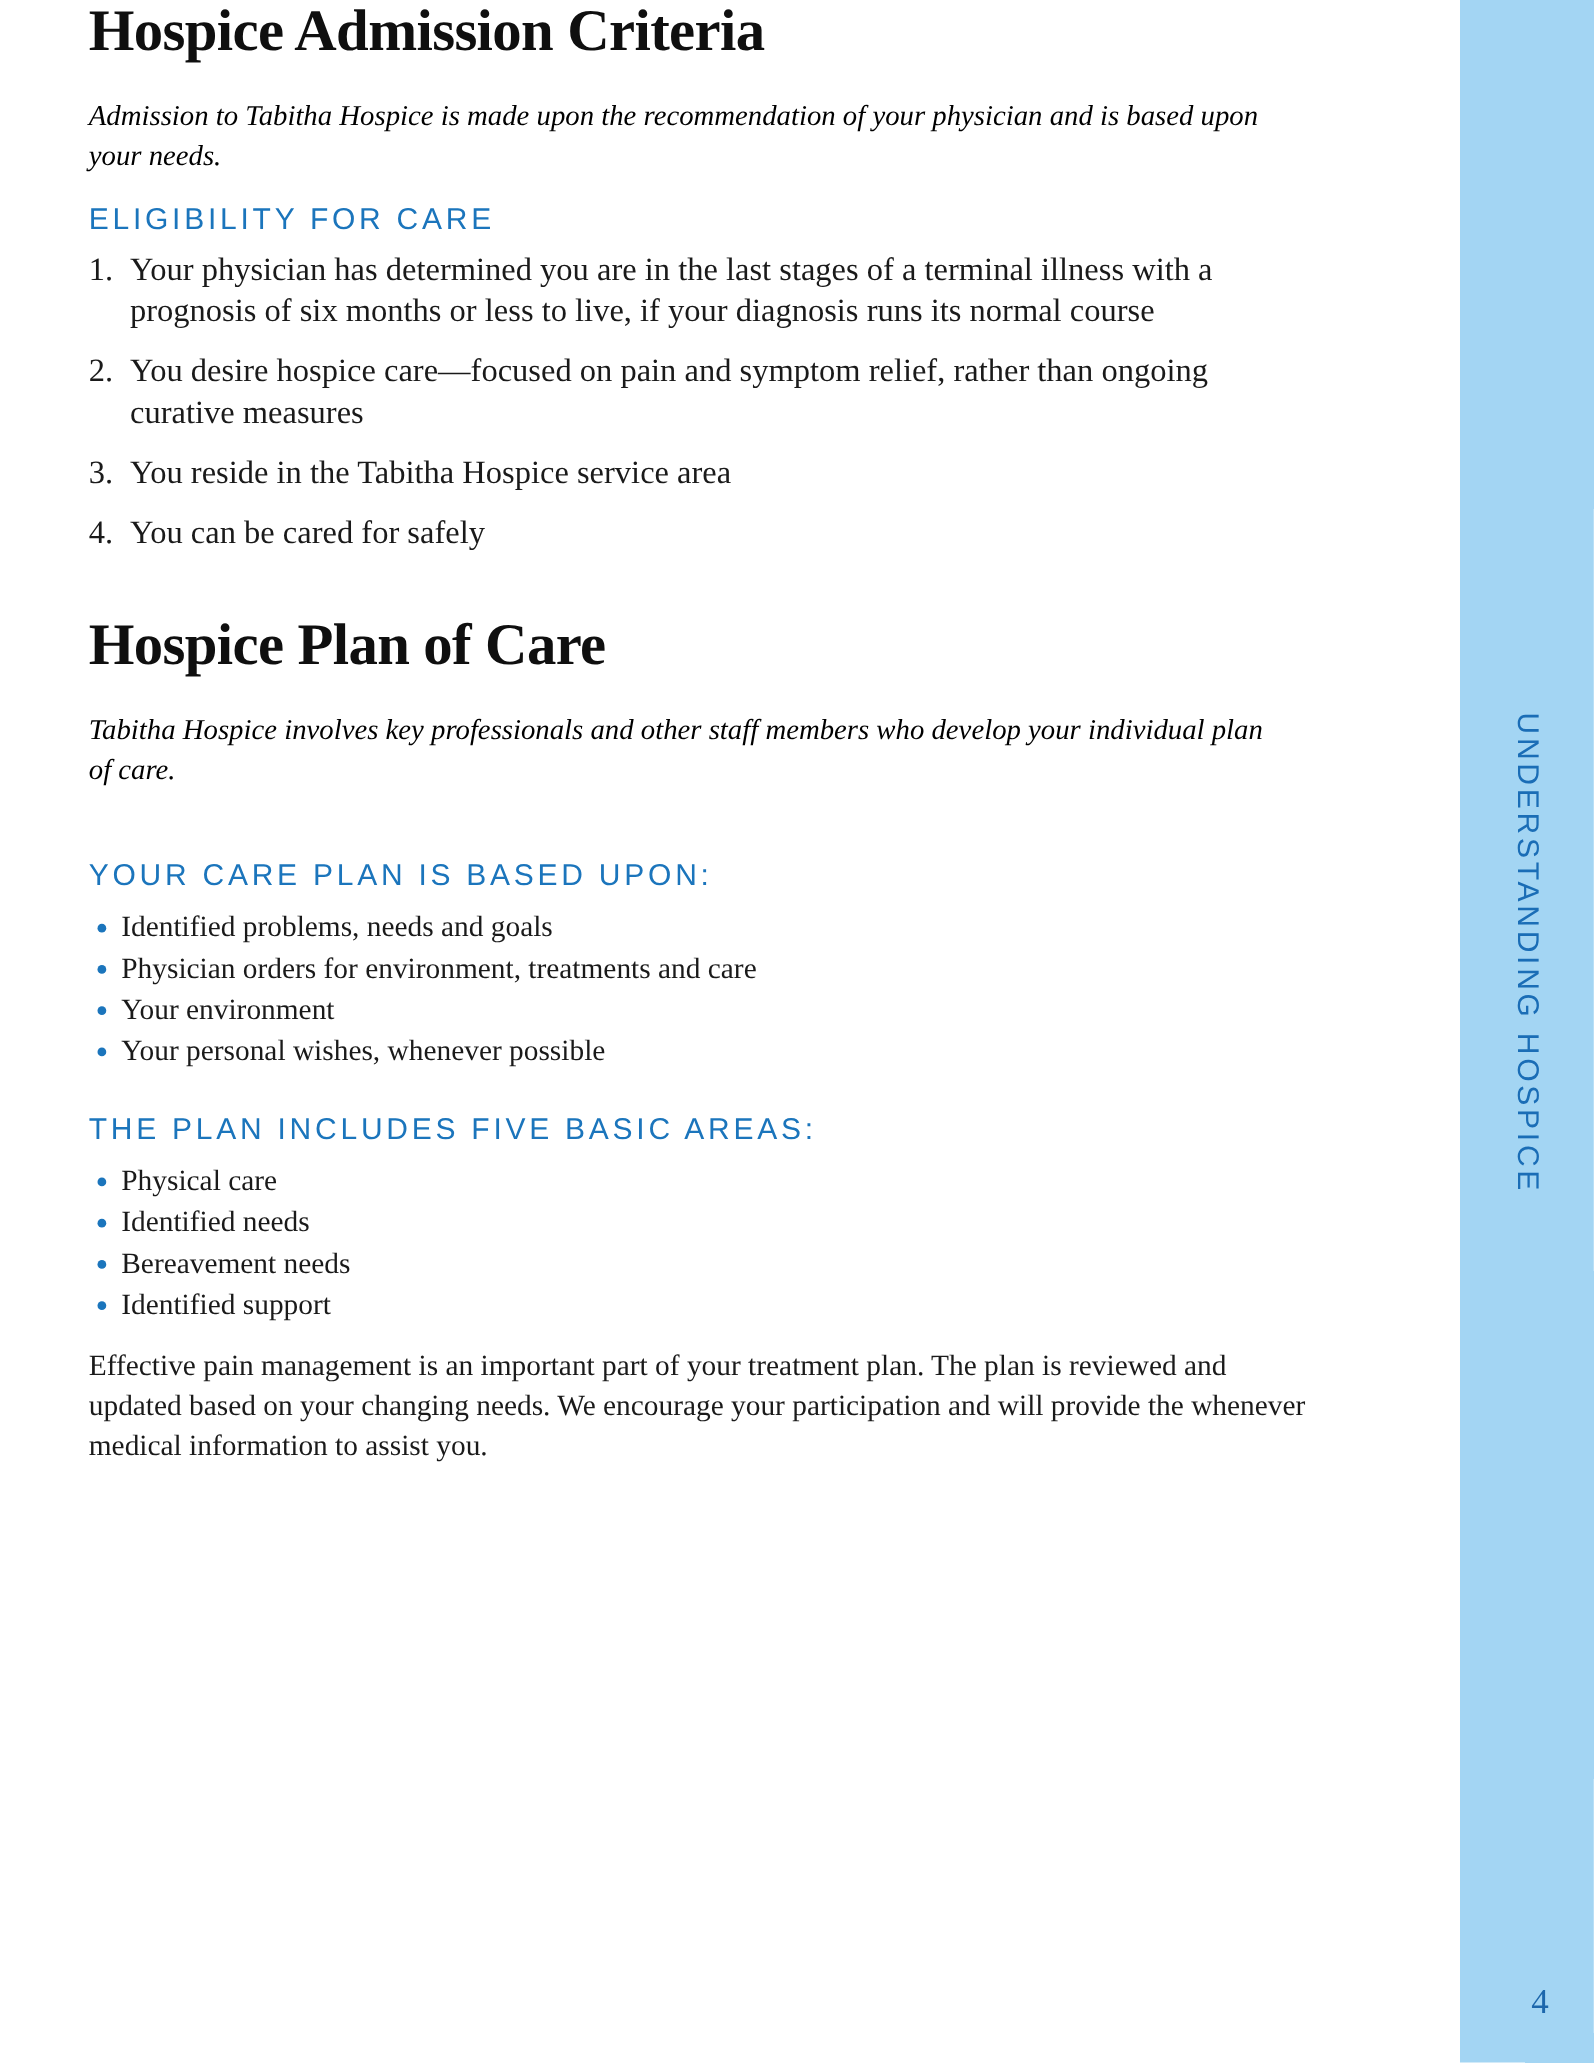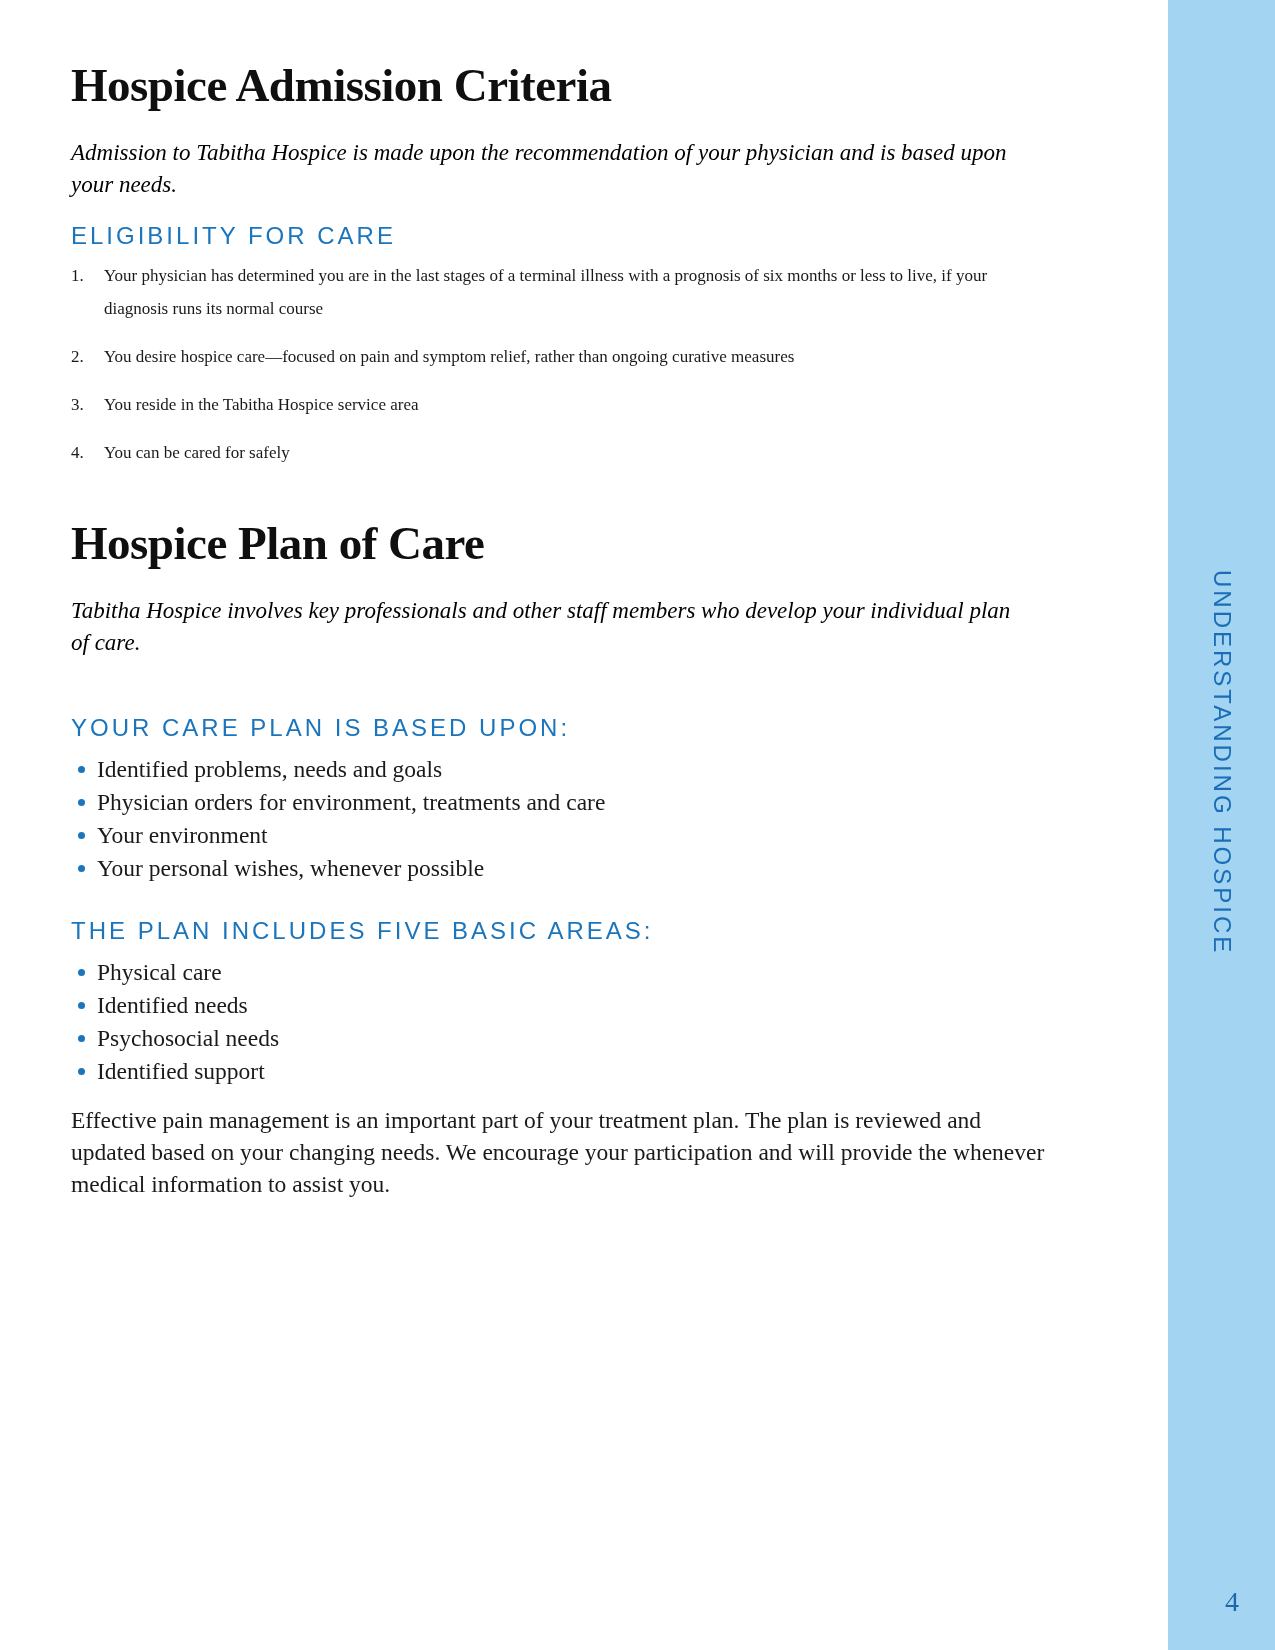--- a/index.html
+++ b/index.html
@@ -19,21 +19,21 @@
     width: 978px;
   }
   h1.doc-title {
     font-family: "Liberation Serif", serif;
     font-weight: bold;
     font-size: 47px;
     line-height: 50px;
     letter-spacing: -0.5px;
     color: #0f0f0f;
   }
-  h1.doc-title.first { margin-top: 60px; }
+  h1.doc-title.first { }
   h1.doc-title.second { margin-top: 49px; }
   p.intro {
     margin-top: 27px;
     font-style: italic;
     font-size: 23px;
     line-height: 32px;
     color: #000000;
     max-width: 960px;
   }
   h2.section-heading {
@@ -44,21 +44,21 @@
     letter-spacing: 3px;
     color: var(--accent-blue, #1b75bc);
   }
   h2.after-heading { margin-top: 22px; }
   h2.sub1 { margin-top: 56px; }
   h2.sub2 { margin-top: 33px; }
   ol.numbered {
     margin-top: 10px;
     list-style: none;
     counter-reset: num;
-    font-size: 17px;
+    font-size: 26px;
     line-height: 33px;
   }
   ol.numbered li {
     counter-increment: num;
     position: relative;
     padding-left: 33px;
     margin-bottom: 15px;
     max-width: 975px;
   }
   ol.numbered li::before {
@@ -152,21 +152,21 @@
     <li>Physician orders for environment, treatments and care</li>
     <li>Your environment</li>
     <li>Your personal wishes, whenever possible</li>
   </ul>
 
   <h2 class="section-heading sub2">THE PLAN INCLUDES FIVE BASIC AREAS:</h2>
 
   <ul class="bulleted">
     <li>Physical care</li>
     <li>Identified needs</li>
-    <li>Psychosocial needs</li>
+    <li>Bereavement needs</li>
     <li>Identified support</li>
   </ul>
 
   <p class="closing">Effective pain management is an important part of your treatment plan. The plan is reviewed and updated based on your changing needs. We encourage your participation and will provide the whenever medical information to assist you.</p>
 
 </div>
 
 <div class="band">
   <div class="vertical-label">UNDERSTANDING HOSPICE</div>
   <div class="page-number">4</div>

